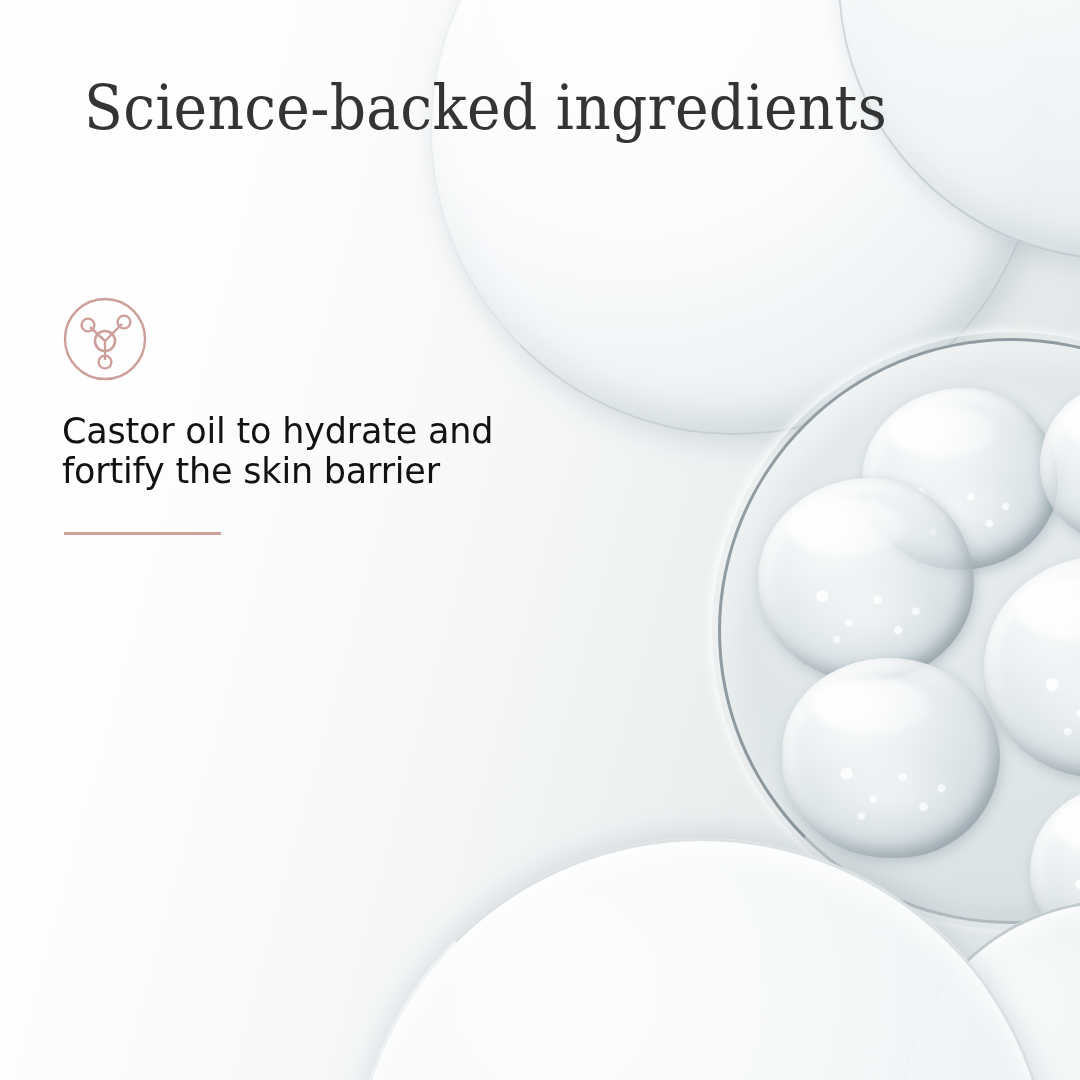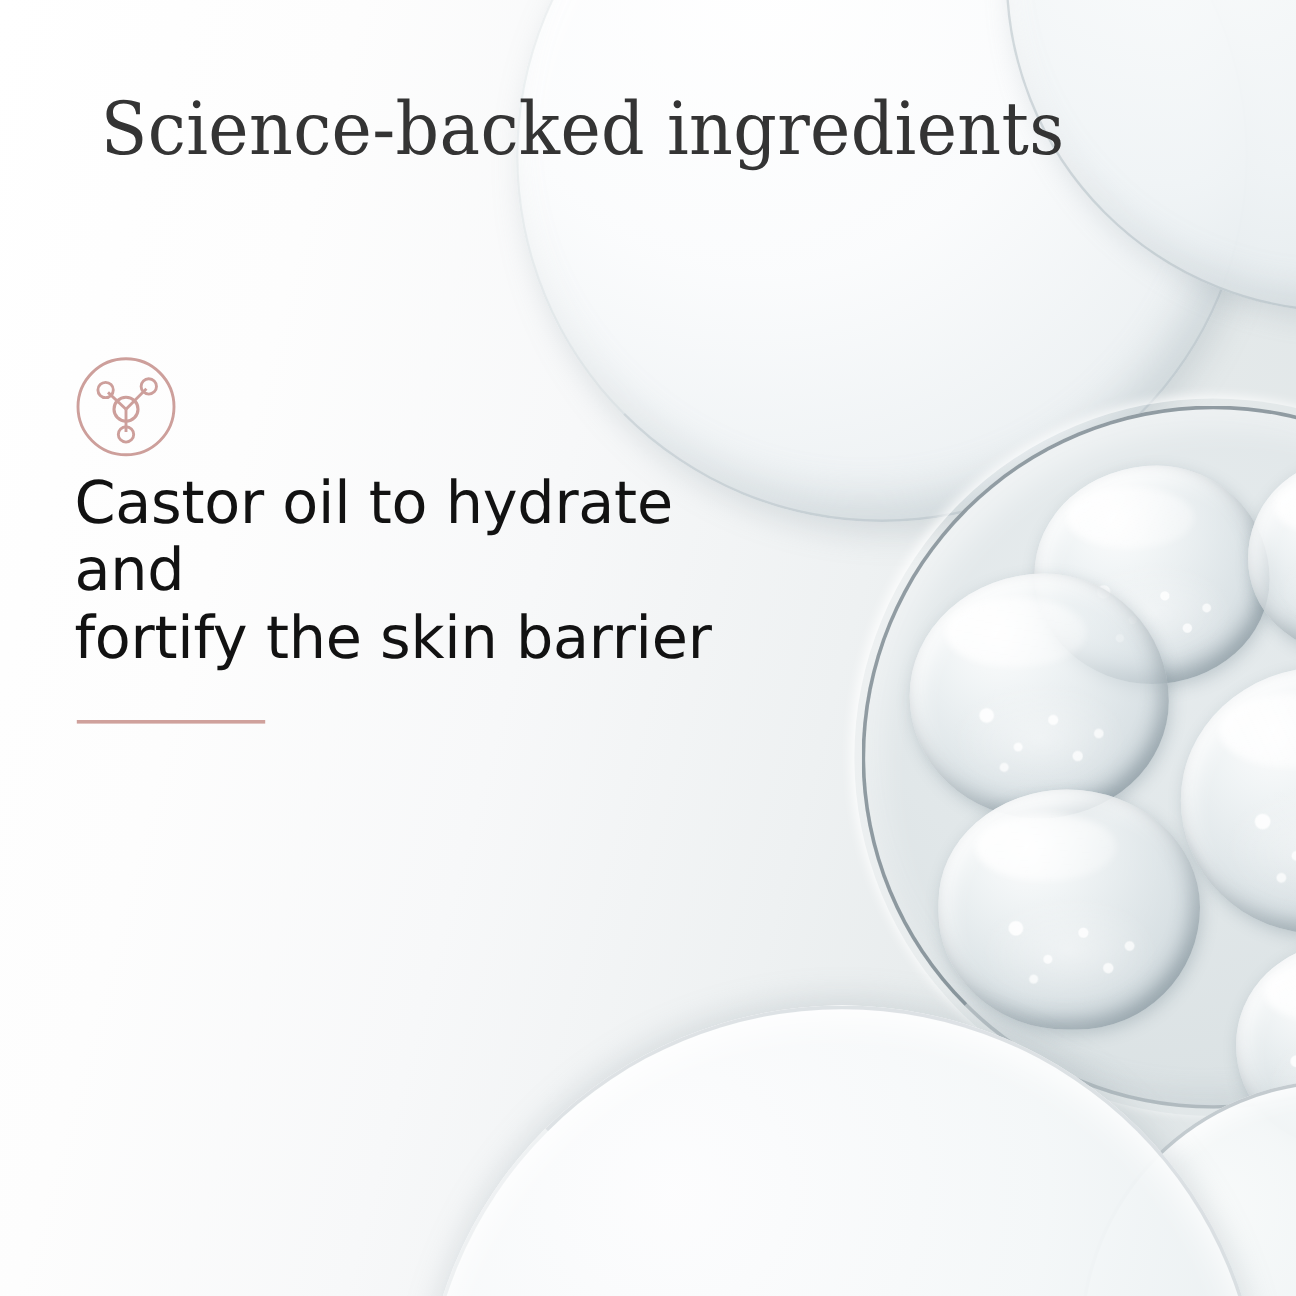--- a/index.html
+++ b/index.html
@@ -226,23 +226,23 @@
   .features { position:absolute; left:62px; top:296px; width:600px; }
 
   .feature { position:relative; }
 
   .feat-icon {
     width:86px; height:86px;
     display:block;
   }
 
   .feat-text {
-    margin-top:10px;
+    margin-top:30px;
     font-family:"DejaVu Sans", sans-serif;
-    font-size:49px;
+    font-size:35px;
     line-height:1.14;
     color:#121212;
     letter-spacing:-0.2px;
     max-width:575px;
     white-space:pre-line;
   }
 
   .divider {
     margin:40px 0 38px 2px;
     width:157px;

